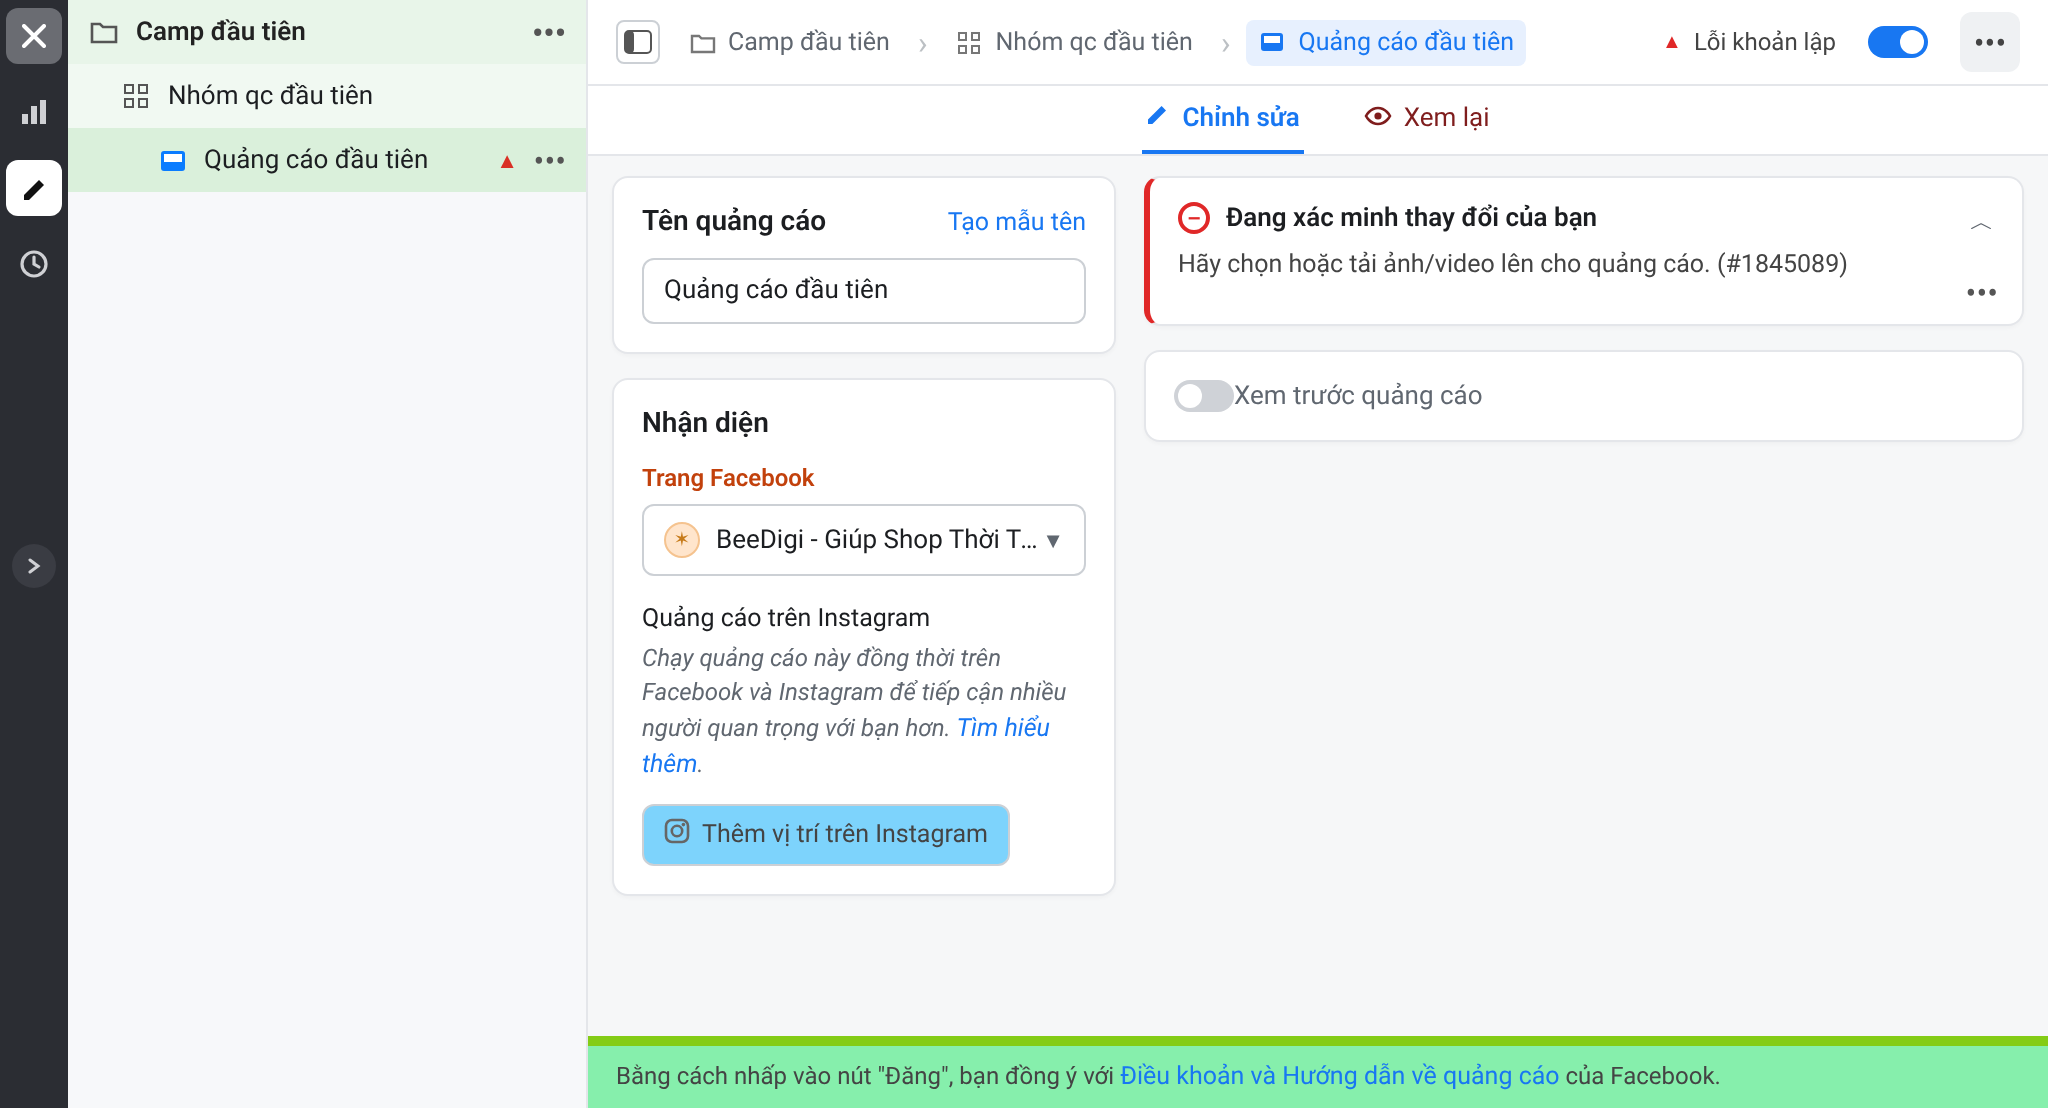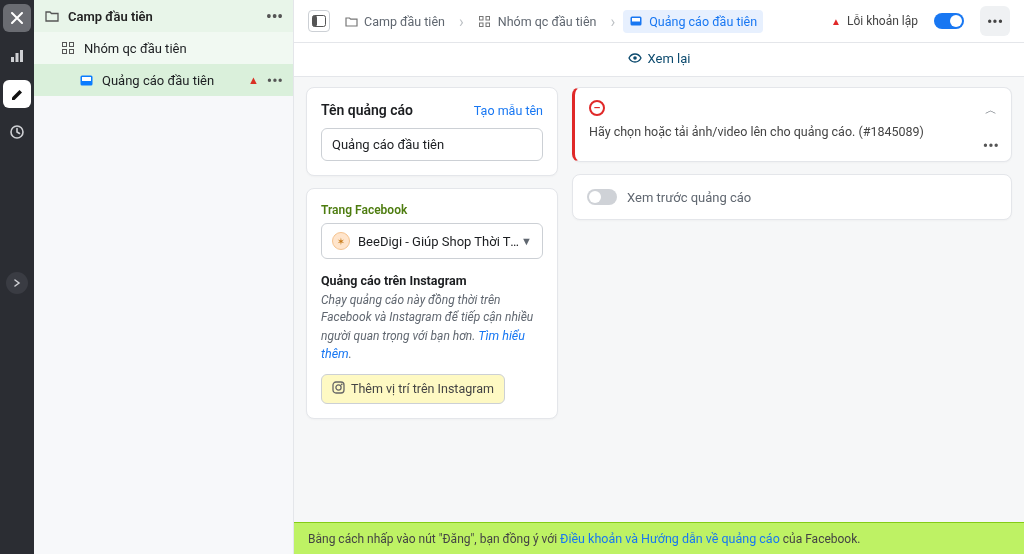--- a/index.html
+++ b/index.html
@@ -29,55 +29,55 @@
   .crumb .ci { width:14px; height:14px; display:inline-flex; align-items:center; justify-content:center;}
   .crumb-sep { color:#bcc0c4; }
   .topbar-spacer { flex:1; }
   .error-chip { display:flex; align-items:center; gap:6px; font-size:12px; color:#444; }
   .error-chip .tri { color:#e02828; font-size:10px; }
   .switch { width:30px; height:16px; background:#1877f2; border-radius:10px; position:relative; margin-left:8px; cursor:pointer;}
   .switch::after{ content:""; width:12px; height:12px; background:#fff; border-radius:50%; position:absolute; right:2px; top:2px;}
   .icon-btn { width:30px; height:30px; border-radius:6px; background:#eff1f3; display:flex; align-items:center; justify-content:center; color:#444; cursor:pointer; margin-left:8px;}
   
   .tabs { display:flex; justify-content:center; gap:28px; border-bottom:1px solid #e4e6ea; }
-  .tab { display:flex; align-items:center; gap:6px; padding:8px 2px; font-size:13px; color:#0c4a6e; cursor:pointer; border-bottom:2px solid transparent;}
+  .tab { display:flex; align-items:center; gap:6px; padding:8px 2px; font-size:13px; color:#7f1d1d; cursor:pointer; border-bottom:2px solid transparent;}
   .tab.sel { color:#1877f2; border-bottom-color:#1877f2; font-weight:600;}
   
   .content { flex:1; overflow:auto; background:#f6f7f8; padding:10px 12px 0 12px; display:flex; gap:14px;}
   .col-left { width: 252px; display:flex; flex-direction:column; gap:12px;}
   .col-right { flex:1; display:flex; flex-direction:column; gap:12px;}
   
   .card { background:#fff; border:1px solid #e4e6ea; border-radius:8px; padding:14px; box-shadow: 0 1px 2px rgba(0,0,0,0.03);}
   .card-head { display:flex; justify-content:space-between; align-items:center; margin-bottom:10px;}
   .card-title { font-size:14px; font-weight:600; color:#1c1e21; }
   .link { color:#1877f2; font-size:12.5px; cursor:pointer;}
-  .field-label { font-size:12px; color:#4d7c0f; font-weight:600; margin-bottom:6px;}
+  .field-label { font-size:12px; color:#c2410c; font-weight:600; margin-bottom:6px;}
   .input { width:100%; border:1px solid #ccd0d5; border-radius:6px; padding:8px 10px; font-size:13px; color:#1c1e21; background:#fff;}
   .select { width:100%; border:1px solid #ccd0d5; border-radius:6px; padding:8px 10px; font-size:13px; color:#1c1e21; background:#fff; display:flex; align-items:center; justify-content:space-between; cursor:pointer;}
   .select .avatar { width:18px; height:18px; border-radius:50%; background:#ffe5cc; border:1px solid #f5c38f; margin-right:8px; display:inline-flex; align-items:center; justify-content:center; font-size:10px; color:#c77b1a;}
   .select .sel-text { flex:1; white-space:nowrap; overflow:hidden; text-overflow:ellipsis;}
   .caret { color:#606770; font-size:11px;}
-  .section-sub { font-size:12.5px; font-weight:700; color:#1c1e21; margin:14px 0 4px 0;}
+  .section-sub { font-size:12.5px; font-weight:400; color:#1c1e21; margin:14px 0 4px 0;}
   .help-text { font-size:12px; color:#606770; line-height:1.45;font-style:italic;}
-  .chip-btn { display:inline-flex; align-items:center; gap:6px; border:1px solid #ccd0d5; border-radius:6px; padding:6px 10px; font-size:12.5px; color:#444; background:#fef9c3; cursor:pointer; margin-top:10px;}
+  .chip-btn { display:inline-flex; align-items:center; gap:6px; border:1px solid #ccd0d5; border-radius:6px; padding:6px 10px; font-size:12.5px; color:#444; background:#7dd3fc; cursor:pointer; margin-top:10px;}
   
   .alert { border-left:3px solid #e02828; padding:12px 14px; position:relative;}
   .alert-head { display:flex; align-items:center; gap:8px; font-size:13px; font-weight:600; color:#1c1e21; margin-bottom:8px;}
   .alert-icon { width:16px; height:16px; border:2px solid #e02828; border-radius:50%; color:#e02828; display:flex; align-items:center; justify-content:center; font-size:11px; line-height:1;}
   .alert-body { font-size:12.5px; color:#444; margin-bottom:10px;}
   .alert-more { position:absolute; right:12px; top:48px; color:#555; font-size:16px;}
   .alert-collapse { position:absolute; right:14px; top:14px; color:#606770; font-size:12px; cursor:pointer;}
   .btn-grey { background:#eef0f3; border:none; border-radius:6px; padding:7px 12px; font-size:12.5px; color:#1c1e21; cursor:pointer;}
   
-  .preview { display:flex; align-items:flex-end; gap:10px;}
+  .preview { display:flex; align-items:flex-end; }
   .toggle-off { width:30px; height:16px; background:#cfd2d7; border-radius:10px; position:relative; cursor:pointer;}
   .toggle-off::after{ content:""; width:12px; height:12px; background:#fff; border-radius:50%; position:absolute; left:2px; top:2px;}
   .preview-label { font-size:13px; color:#606770;}
   
-  .footer { border-top:1px solid #84cc16; background:#bef264; padding:8px 14px; display:flex; flex-direction:row; gap:8px;}
+  .footer { border-top:5px solid #84cc16; background:#86efac; padding:8px 14px; display:flex; flex-direction:row; gap:8px;}
   .footer-note { font-size:12px; color:#444;}
   .footer-actions { display:flex; align-items:center; gap:10px;}
   .spinner { width:13px; height:13px; border:2px solid #cfd2d7; border-top-color:#1877f2; border-radius:50%; display:inline-block; vertical-align:middle;}
   .status-text { font-size:12px; color:#606770;}
   .btn-outline { border:1px solid #ccd0d5; background:#f7f8fa; border-radius:6px; padding:7px 14px; font-size:13px; color:#333; cursor:pointer;}
   .btn-light { background:#eef0f3; border:none; border-radius:6px; padding:7px 14px; font-size:13px; color:#333; cursor:pointer;}
   .btn-primary { background:#2aa334; border:none; border-radius:6px; padding:7px 18px; font-size:13.5px; color:#fff; font-weight:600; cursor:pointer;}
 </style>
 </head>
 <body>
@@ -188,20 +188,26 @@
     <div class="topbar-spacer"></div>
     <div class="error-chip">
       <span class="tri">▲</span>
       <span>Lỗi khoản lập</span>
     </div>
     <div class="switch"></div>
     <div class="icon-btn">•••</div>
   </div>
 
   <div class="tabs">
+    <div class="tab sel">
+      <span><svg width="12" height="12" viewBox="0 0 12 12">
+            <path d="M1 11 L1 8.8 L7.8 2 L10 4.2 L3.2 11 Z" fill="currentColor"></path>
+          </svg></span>
+      <span>Chỉnh sửa</span>
+    </div>
     <div class="tab">
       <span><svg width="14" height="10" viewBox="0 0 14 10">
             <path d="M7 1 C3 1 1 5 1 5 s2 4 6 4 s6-4 6-4 S11 1 7 1 Z" fill="none" stroke="currentColor" stroke-width="1.3"></path>
             <circle cx="7" cy="5" r="1.8" fill="currentColor"></circle>
           </svg></span>
       <span>Xem lại</span>
     </div>
   </div>
 
   <div class="content">
@@ -209,20 +215,21 @@
 
       <div class="card">
         <div class="card-head">
           <div class="card-title">Tên quảng cáo</div>
           <span class="link">Tạo mẫu tên</span>
         </div>
         <input class="input" value="Quảng cáo đầu tiên" style="">
       </div>
 
       <div class="card">
+        <div class="card-title" style="margin-bottom:12px;">Nhận diện</div>
         <div class="field-label">Trang Facebook</div>
         <div class="select">
           <span class="avatar">✶</span>
           <span class="sel-text">BeeDigi - Giúp Shop Thời Trang Đột Phá Doan..</span>
           <span class="caret">▼</span>
         </div>
         <div class="section-sub">Quảng cáo trên Instagram</div>
         <div class="help-text">
           <span>Chạy quảng cáo này đồng thời trên Facebook và Instagram để tiếp cận nhiều người quan trọng với bạn hơn. </span><span class="link">Tìm hiểu thêm</span>.
         </div>
@@ -236,20 +243,21 @@
         </div>
       </div>
 
 
     </div>
 
     <div class="col-right">
       <div class="card alert">
         <div class="alert-head">
           <span class="alert-icon">–</span>
+          <span>Đang xác minh thay đổi của bạn</span>
         </div>
         <span class="alert-collapse">︿</span>
         <div class="alert-body">Hãy chọn hoặc tải ảnh/video lên cho quảng cáo. (#1845089)</div>
         <span class="alert-more">•••</span>
       </div>
 
       <div class="card preview">
         <div class="toggle-off"></div>
         <div class="preview-label">Xem trước quảng cáo</div>
       </div>

